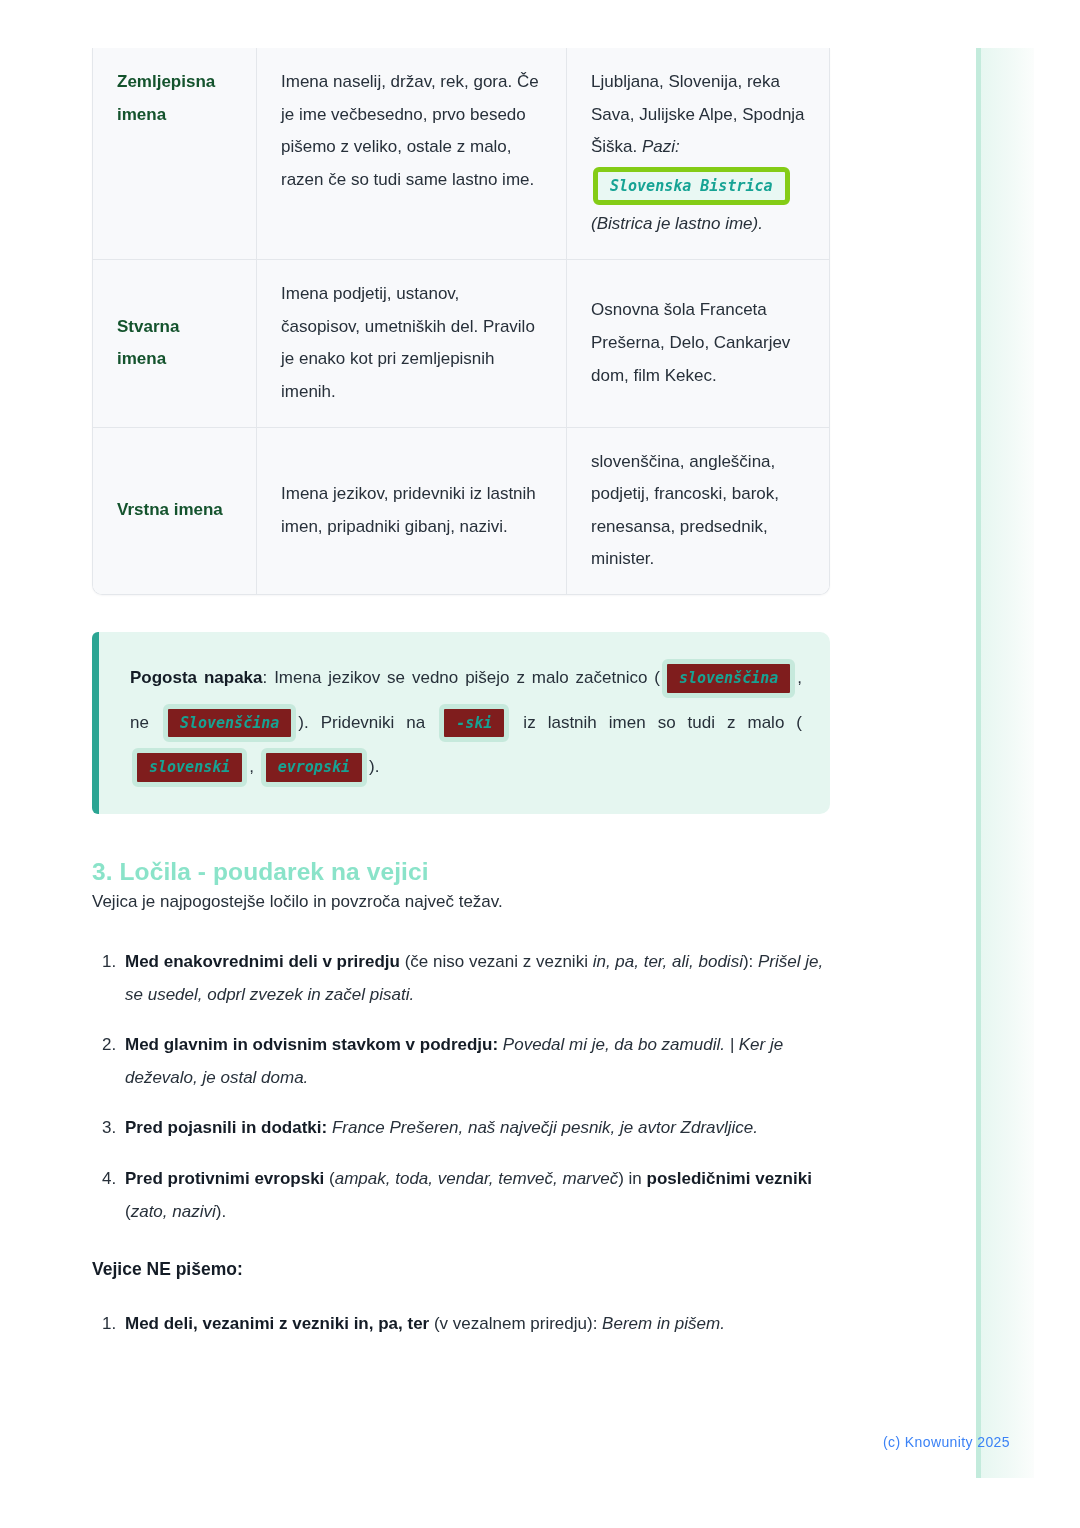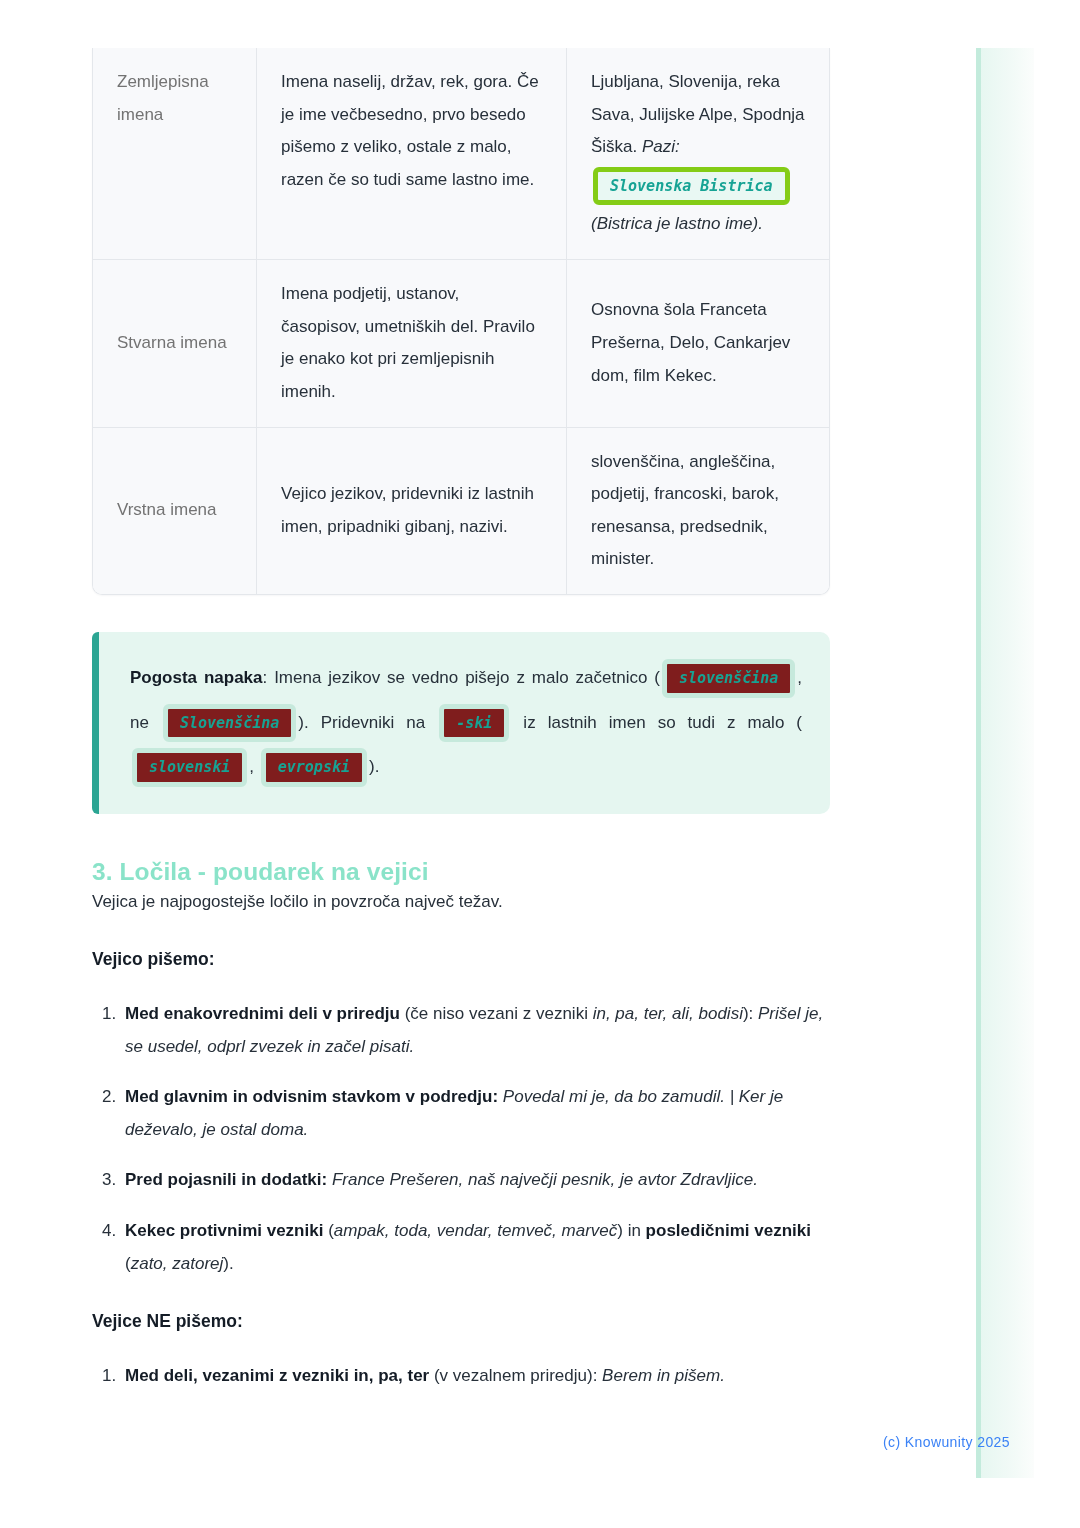--- a/index.html
+++ b/index.html
@@ -53,21 +53,21 @@
     box-shadow:0 1px 2px rgba(15,23,42,0.04);
   }
   table.rules-table td {
     background:var(--table_cell_bg);
     padding:18px 24px;
     vertical-align:middle;
     border-top:1px solid var(--table_border);
   }
   table.rules-table tr:first-child td { border-top:none; vertical-align:top; }
   table.rules-table td + td { border-left:1px solid var(--table_border); }
-  td.term-cell { font-weight:400; color:#737373; width:163px; }
+  td.term-cell { font-weight:700; color:#14532d; width:163px; }
   td.def-cell  { width:310px; }
   td.ex-cell   { }
 
   
   .seg-b  { font-weight:700; color:#141c26;text-align:center; }
   .seg-i  { font-style:italic; }
   .seg-bi { font-weight:700; color:#141c26; }
   .seg-chip {
     display:inline-block;
     font-family:"DejaVu Sans Mono", monospace;
@@ -159,52 +159,51 @@
         <td class="def-cell">Imena naselij, držav, rek, gora. Če je ime večbesedno, prvo besedo pišemo z veliko, ostale z malo, razen če so tudi same lastno ime.</td>
         <td class="ex-cell"><span>Ljubljana, Slovenija, reka Sava, Julijske Alpe, Spodnja Šiška. </span><span class="seg-i">Pazi:</span><br><span class="seg-chip">Slovenska Bistrica</span><br><span class="seg-i">(Bistrica je lastno ime).</span></td>
       </tr>
       <tr>
         <td class="term-cell">Stvarna imena</td>
         <td class="def-cell">Imena podjetij, ustanov, časopisov, umetniških del. Pravilo je enako kot pri zemljepisnih imenih.</td>
         <td class="ex-cell"><span>Osnovna šola Franceta Prešerna, Delo, Cankarjev dom, film Kekec.</span></td>
       </tr>
       <tr>
         <td class="term-cell">Vrstna imena</td>
-        <td class="def-cell">Vejico jezikov, pridevniki iz lastnih imen, pripadniki gibanj, nazivi.</td>
+        <td class="def-cell">Imena jezikov, pridevniki iz lastnih imen, pripadniki gibanj, nazivi.</td>
         <td class="ex-cell"><span>slovenščina, angleščina, podjetij, francoski, barok, renesansa, predsednik, minister.</span></td>
       </tr>
     </tbody>
   </table>
 
   <div class="callout">
     <span><span class="seg-b">Pogosta napaka</span><span>: Imena jezikov se vedno pišejo z malo začetnico (</span><span class="seg-chip">slovenščina</span><span>, ne </span><span class="seg-chip">Slovenščina</span><span>). Pridevniki na </span><span class="seg-chip">-ski</span><span> iz lastnih imen so tudi z malo (</span><span class="seg-chip">slovenski</span><span>, </span><span class="seg-chip">evropski</span><span>).</span></span>
   </div>
 
   <h2 class="section-heading">3. Ločila - poudarek na vejici</h2>
 
   <p class="intro">Vejica je najpogostejše ločilo in povzroča največ težav.</p>
 
-  <div class="list-label">Vejico pišemo:</div>
 
   <ol class="rule-list">
     <li>
       <span class="num">1.</span>
       <span class="li-text"><span class="seg-b">Med enakovrednimi deli v priredju</span><span> (če niso vezani z vezniki </span><span class="seg-i">in, pa, ter, ali, bodisi</span><span>): </span><span class="seg-i">Prišel je, se usedel, odprl zvezek in začel pisati.</span></span>
     </li>
     <li>
       <span class="num">2.</span>
       <span class="li-text"><span class="seg-b">Med glavnim in odvisnim stavkom v podredju:</span><span> </span><span class="seg-i">Povedal mi je, da bo zamudil. | Ker je deževalo, je ostal doma.</span></span>
     </li>
     <li>
       <span class="num">3.</span>
       <span class="li-text"><span class="seg-b">Pred pojasnili in dodatki:</span><span> </span><span class="seg-i">France Prešeren, naš največji pesnik, je avtor Zdravljice.</span></span>
     </li>
     <li>
       <span class="num">4.</span>
-      <span class="li-text"><span class="seg-b">Kekec protivnimi vezniki</span><span> (</span><span class="seg-i">ampak, toda, vendar, temveč, marveč</span><span>) in </span><span class="seg-b">posledičnimi vezniki</span><span> (</span><span class="seg-i">zato, zatorej</span><span>).</span></span>
+      <span class="li-text"><span class="seg-b">Pred protivnimi evropski</span><span> (</span><span class="seg-i">ampak, toda, vendar, temveč, marveč</span><span>) in </span><span class="seg-b">posledičnimi vezniki</span><span> (</span><span class="seg-i">zato, nazivi</span><span>).</span></span>
     </li>
   </ol>
 
   <div class="list-label">Vejice NE pišemo:</div>
 
   <ol class="rule-list">
     <li>
       <span class="num">1.</span>
       <span class="li-text"><span class="seg-b">Med deli, vezanimi z vezniki</span><span> </span><span class="seg-bi">in, pa, ter</span><span> (v vezalnem priredju): </span><span class="seg-i">Berem in pišem.</span></span>
     </li>

